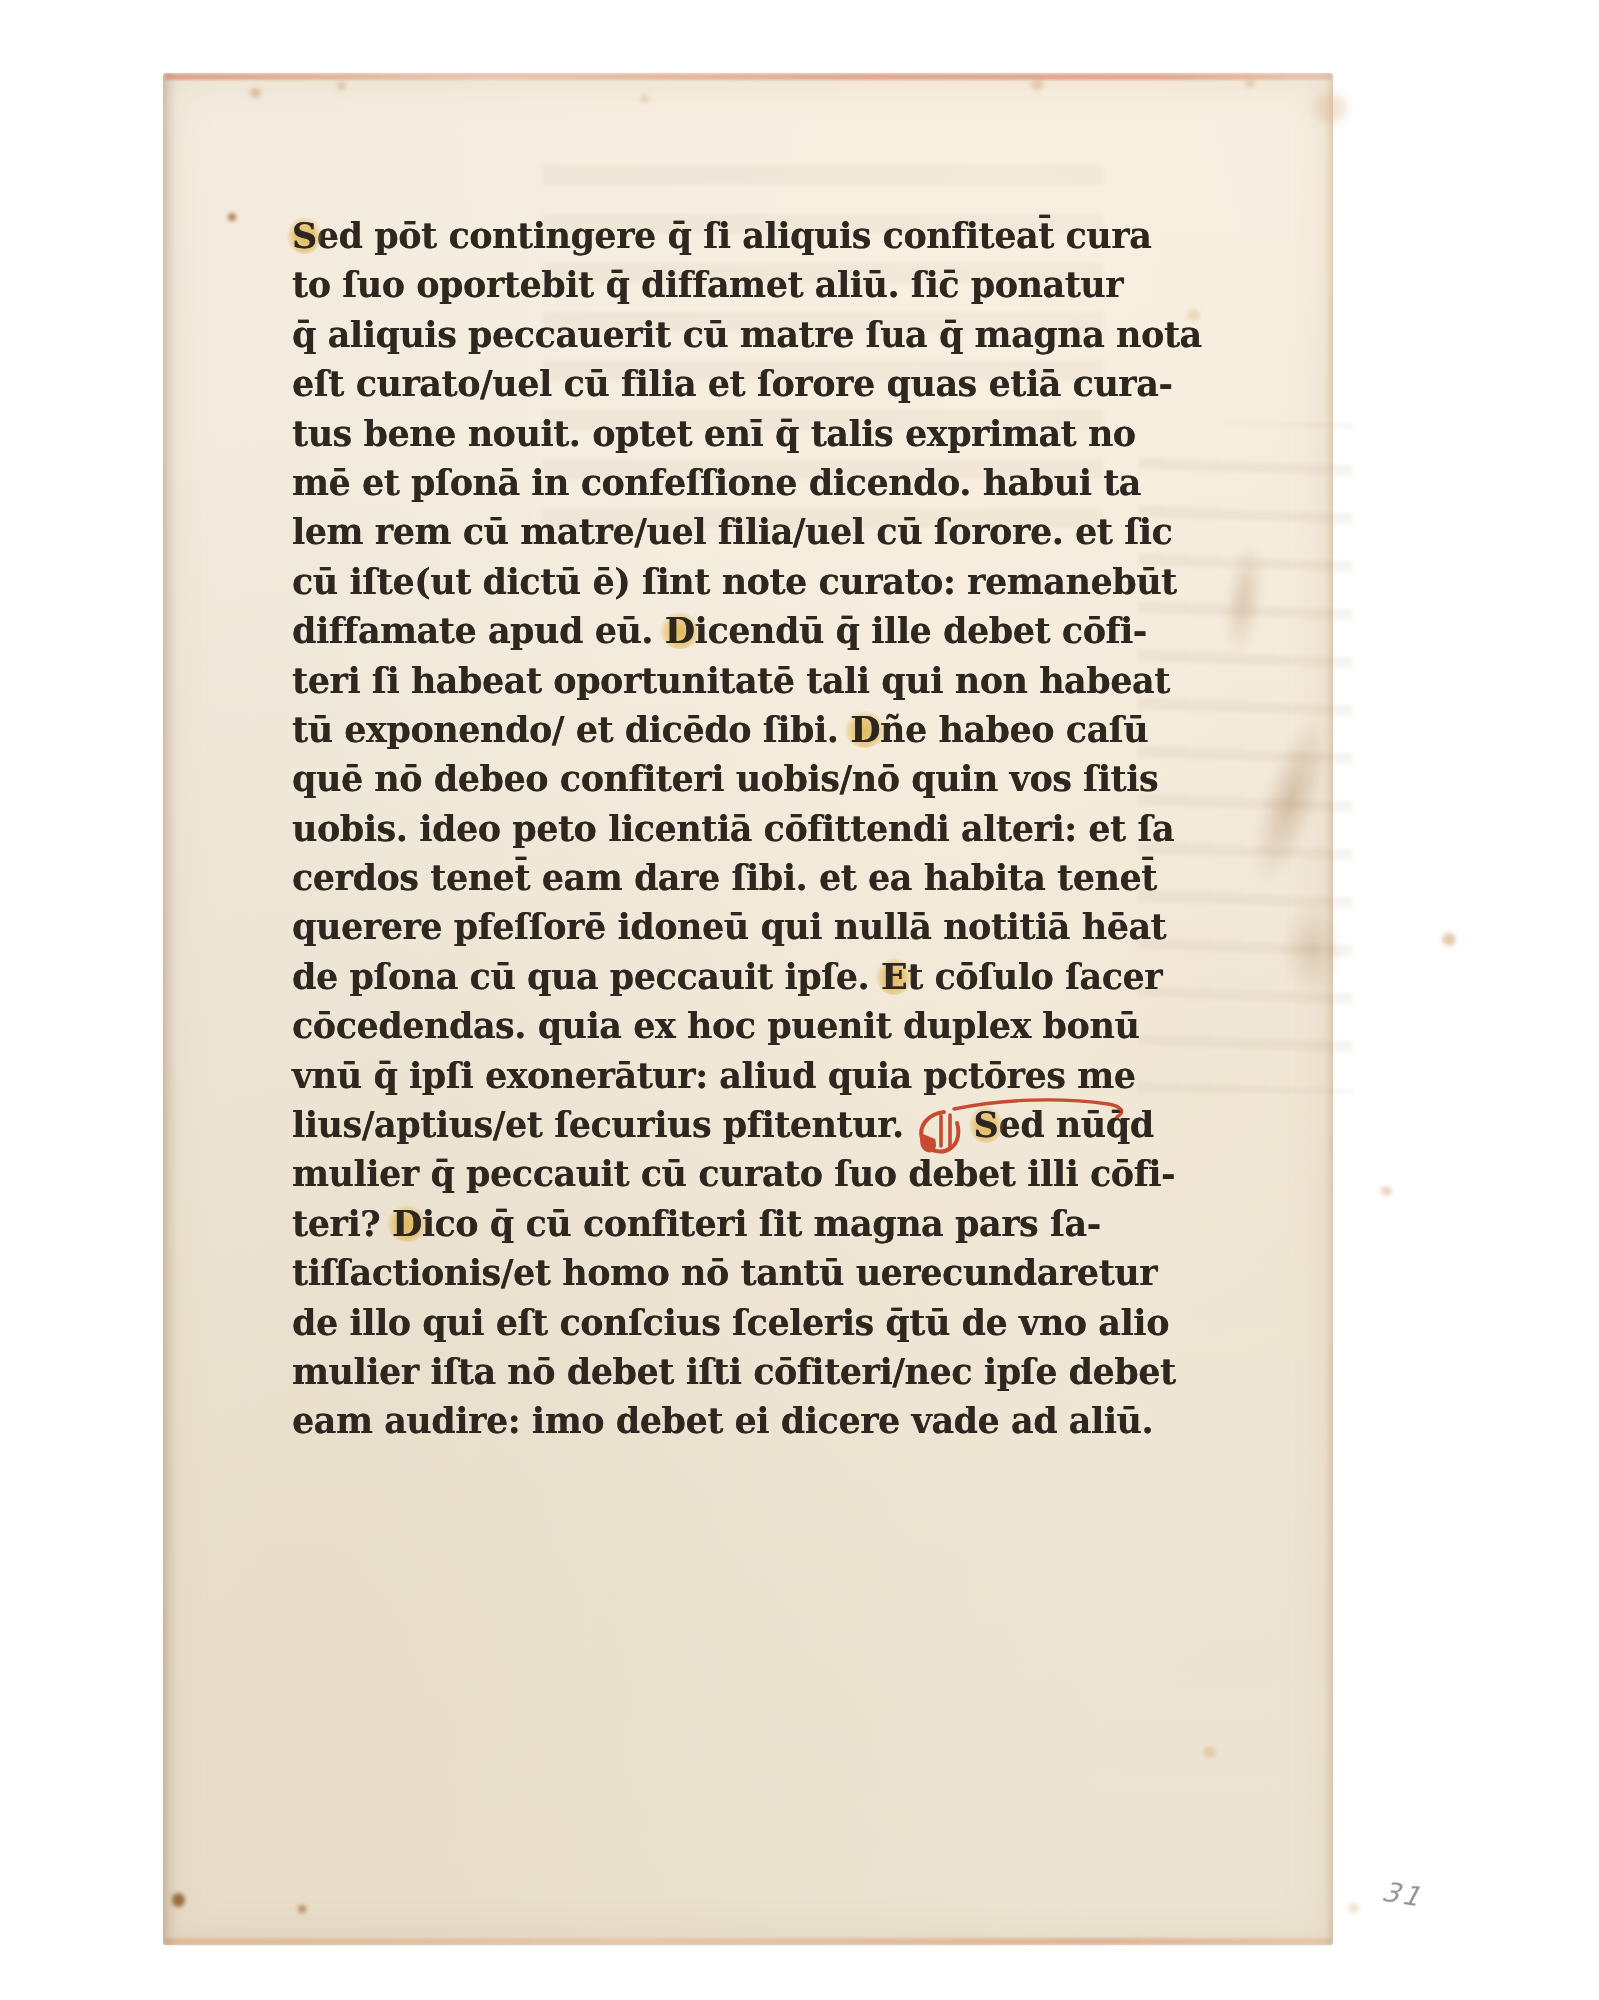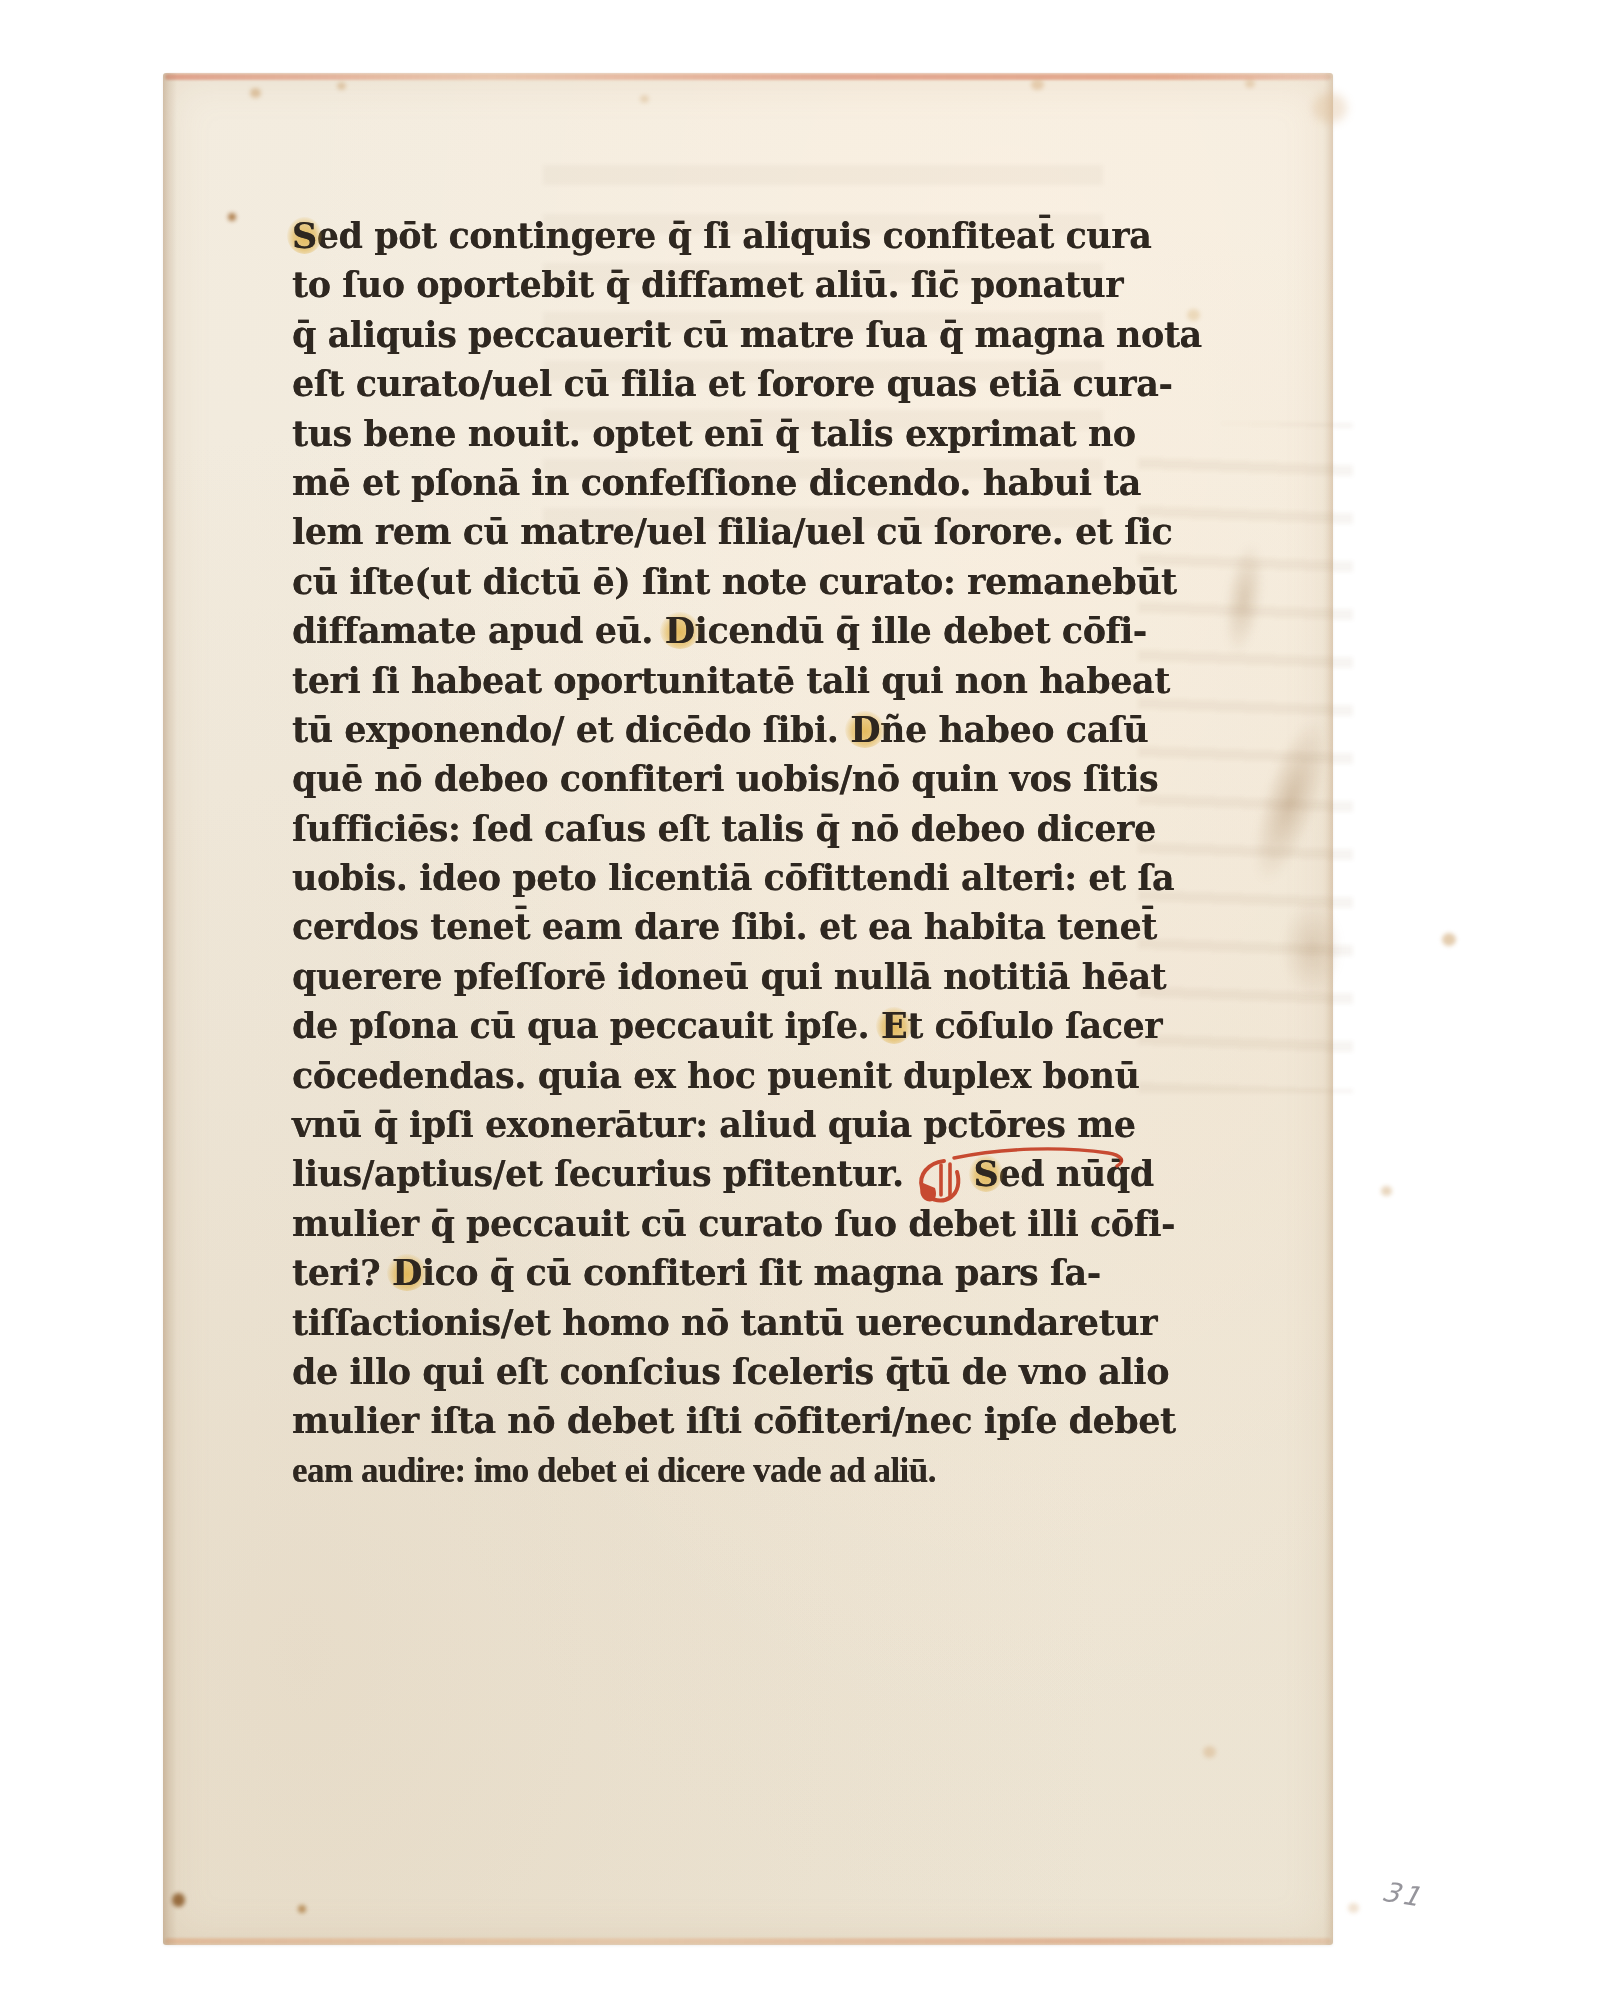--- a/index.html
+++ b/index.html
@@ -120,35 +120,34 @@
       <div class="line" style="transform: scaleX(1);"><span>q̄ aliquis peccauerit cū matre ſua q̄ magna nota</span></div>
       <div class="line" style="transform: scaleX(1);"><span>eſt curato/uel cū filia et ſorore quas etiā cura-</span></div>
       <div class="line" style="transform: scaleX(1);"><span>tus bene nouit. optet enī q̄ talis exprimat no</span></div>
       <div class="line" style="transform: scaleX(1);"><span>mē et pſonā in confeſſione dicendo. habui ta</span></div>
       <div class="line" style="transform: scaleX(1);"><span>lem rem cū matre/uel filia/uel cū ſorore. et ſic</span></div>
       <div class="line" style="transform: scaleX(1);"><span>cū iſte(ut dictū ē) ſint note curato: remanebūt</span></div>
       <div class="line" style="transform: scaleX(1);"><span>diffamate apud eū. </span><span class="wash">D</span><span>icendū q̄ ille debet cōfi-</span></div>
       <div class="line" style="transform: scaleX(1);"><span>teri ſi habeat oportunitatē tali qui non habeat</span></div>
       <div class="line" style="transform: scaleX(1);"><span>tū exponendo/ et dicēdo ſibi. </span><span class="wash">D</span><span>ñe habeo caſū</span></div>
       <div class="line" style="transform: scaleX(1);"><span>quē nō debeo confiteri uobis/nō quin vos ſitis</span></div>
-      <div class="line" style="transform: scaleX(1);"><span>ſufficiēs: ſed caſus eſt talis q̄ nō debeo dicere</span></div>
       <div class="line" style="transform: scaleX(1);"><span>uobis. ideo peto licentiā cōfittendi alteri: et ſa</span></div>
       <div class="line" style="transform: scaleX(1);"><span>cerdos tenet̄ eam dare ſibi. et ea habita tenet̄</span></div>
       <div class="line" style="transform: scaleX(1);"><span>querere pfeſſorē idoneū qui nullā notitiā hēat</span></div>
       <div class="line" style="transform: scaleX(1);"><span>de pſona cū qua peccauit ipſe. </span><span class="wash">E</span><span>t cōſulo ſacer</span></div>
       <div class="line" style="transform: scaleX(1);"><span>cōcedendas. quia ex hoc puenit duplex bonū</span></div>
       <div class="line" style="transform: scaleX(1);"><span>vnū q̄ ipſi exonerātur: aliud quia pctōres me</span></div>
       <div class="line" style="transform: scaleX(1);"><span>lius/aptius/et ſecurius pfitentur.</span><span class="capitulum"><svg viewBox="0 0 230 64" width="230" height="64" xmlns="http://www.w3.org/2000/svg">
             <path d="M34 16 C18 18 8 30 12 43 C16 55 31 59 41 52 C48 47 50 37 47 27" fill="none" stroke="var(--rubric)" stroke-width="4" stroke-linecap="round"></path>
             <path d="M13 38 C8 45 10 53 17 56 C24 58 28 52 25 43 Z" fill="var(--rubric)"></path>
             <path d="M31 20 L31 50 M40 19 L40 51" fill="none" stroke="var(--rubric)" stroke-width="3.6" stroke-linecap="round"></path>
             <path d="M44 13 C92 3 150 1 198 8 C211 10 216 16 207 21" fill="none" stroke="var(--rubric)" stroke-width="3.4" stroke-linecap="round"></path>
           </svg></span><span class="wash">S</span><span>ed nūq̄d</span></div>
       <div class="line" style="transform: scaleX(1);"><span>mulier q̄ peccauit cū curato ſuo debet illi cōfi-</span></div>
       <div class="line" style="transform: scaleX(1);"><span>teri? </span><span class="wash">D</span><span>ico q̄ cū confiteri ſit magna pars ſa-</span></div>
       <div class="line" style="transform: scaleX(1);"><span>tiſſactionis/et homo nō tantū uerecundaretur</span></div>
       <div class="line" style="transform: scaleX(1);"><span>de illo qui eſt conſcius ſceleris q̄tū de vno alio</span></div>
       <div class="line" style="transform: scaleX(1);"><span>mulier iſta nō debet iſti cōfiteri/nec ipſe debet</span></div>
-      <div class="line" style="transform: scaleX(1); font-family: Liberation Serif, serif;"><span>eam audire: imo debet ei dicere vade ad aliū.</span></div>
+      <div class="line" style="transform: scaleX(1);"><span>eam audire: imo debet ei dicere vade ad aliū.</span></div>
     </div>
 
   <div class="pencil-note">31</div>
 </div>
 
 </body></html>

